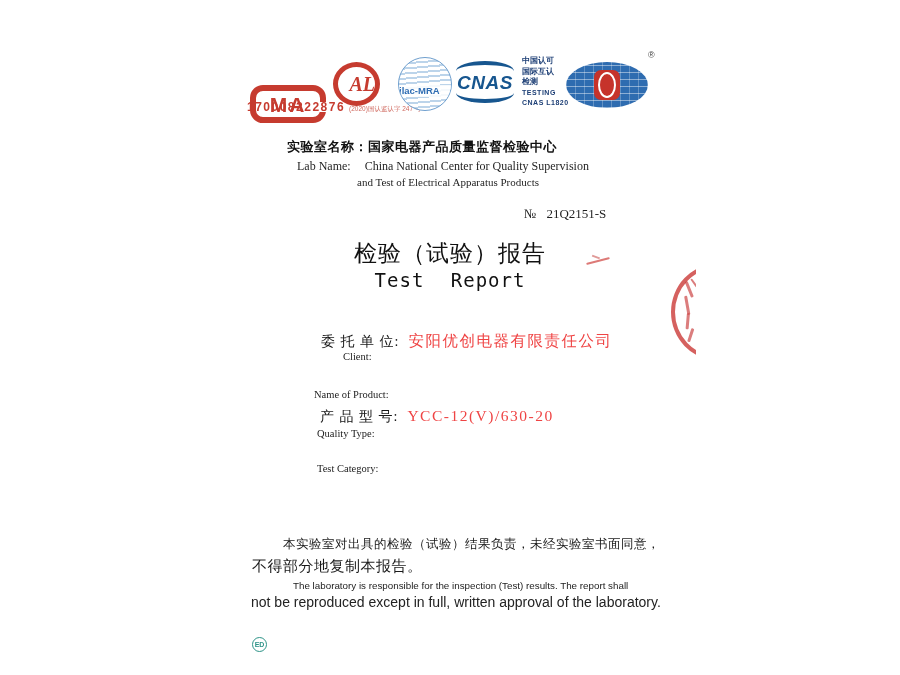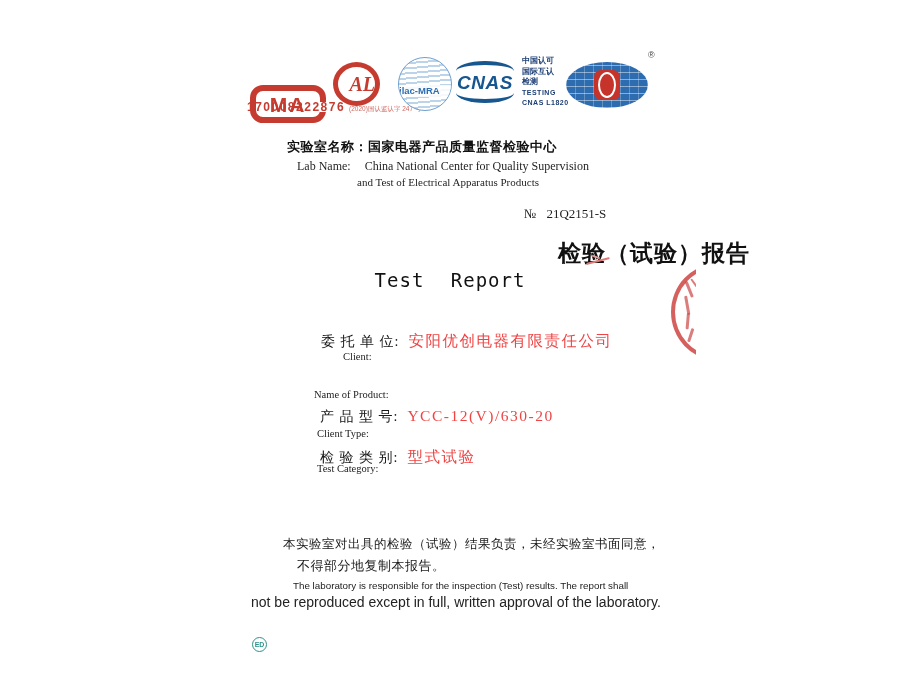--- a/index.html
+++ b/index.html
@@ -57,22 +57,22 @@
     letter-spacing:.5px;white-space:nowrap;color:#111;}
   .lab-en1{left:297px;top:159px;font-size:12px;white-space:nowrap;}
   .lab-en1 .lbl{margin-right:14px;}
   .lab-en2{left:357px;top:176px;font-size:11px;white-space:nowrap;}
 
   
   .report-no{left:524px;top:206px;font-size:13px;white-space:nowrap;}
   .report-no .sym{margin-right:10px;}
 
   
-  .title-cn{left:150px;top:238px;width:600px;text-align:right;font-family:"Liberation Sans",sans-serif;
-    font-weight:bold;font-size:23px;letter-spacing:1px;color:#111;}
+  .title-cn{left:150px;top:238px;width:600px;text-align:center;font-family:"Liberation Sans",sans-serif;
+    font-weight:normal;font-size:23px;letter-spacing:1px;color:#111;}
   .title-en{left:150px;top:269px;width:600px;text-align:center;font-family:"DejaVu Sans Mono",monospace;
     font-size:19px;letter-spacing:1px;word-spacing:14px;color:#111;}
 
   
   .pen-mark{left:586px;top:260px;width:24px;height:2px;background:#dd7a77;transform:rotate(-14deg);border-radius:2px;}
   .pen-mark2{left:592px;top:256px;width:8px;height:1.5px;background:#e09a98;transform:rotate(20deg);}
   .seal-clip{left:640px;top:262px;width:56px;height:103px;overflow:hidden;}
   .seal-circle{position:absolute;left:31px;top:2px;width:92px;height:96px;box-sizing:border-box;
     border:4px solid rgba(203,57,55,.8);border-radius:50%;}
   .seal-m{position:absolute;background:rgba(200,55,55,.65);border-radius:1px;}
@@ -87,21 +87,21 @@
   .field-label{display:inline-block;font-size:14px;letter-spacing:1px;color:#161616;}
   .field-value{display:inline-block;margin-left:9px;font-size:15.5px;letter-spacing:1.5px;color:#ef4444;}
   .field-sub{font-size:10.5px;color:#222;white-space:nowrap;}
   .fr1{left:321px;top:331px;} .fs1{left:343px;top:351px;}
   .fr2{left:320px;top:372px;} .fs2{left:314px;top:389px;}
   .fr3{left:320px;top:407px;} .fs3{left:317px;top:428px;}
   .fr4{left:320px;top:447px;} .fs4{left:317px;top:463px;}
 
   
   .disc-cn1{left:283px;top:536px;font-size:12.5px;letter-spacing:.5px;white-space:nowrap;color:#1a1a1a;}
-  .disc-cn2{left:252px;top:557px;font-size:13px;letter-spacing:.5px;white-space:nowrap;color:#1a1a1a;margin-left:45px;}
+  .disc-cn2{left:252px;top:557px;font-size:15px;letter-spacing:.5px;white-space:nowrap;color:#1a1a1a;}
   .disc-en1{left:293px;top:580px;font-family:"Liberation Sans",sans-serif;font-size:9.8px;white-space:nowrap;color:#222;text-align:center;}
   .disc-en2{left:251px;top:594px;font-family:"Liberation Sans",sans-serif;font-size:14px;white-space:nowrap;color:#222;}
 
   
   .green-seal{left:252px;top:637px;width:15px;height:15px;box-sizing:border-box;border:1.5px solid #2e9488;border-radius:50%;
     display:flex;align-items:center;justify-content:center;font-size:7px;font-weight:bold;color:#2e9488;
     font-family:"Liberation Sans",sans-serif;line-height:1;}
 </style>
 </head>
 <body>
@@ -172,25 +172,22 @@
   <div class="abs field-row fr1">
     <span class="field-label">委 托 单 位:</span><span class="field-value">安阳优创电器有限责任公司</span>
   </div>
   <div class="abs field-sub fs1">Client:</div>
 
   <div class="abs field-sub fs2">Name of Product:</div>
 
   <div class="abs field-row fr3">
     <span class="field-label">产 品 型 号:</span><span class="field-value">YCC-12(V)/630-20</span>
   </div>
-  <div class="abs field-sub fs3">Client Type:</div>
+  <div class="abs field-sub fs3">Quality Type:</div>
 
-  <div class="abs field-row fr4">
-    <span class="field-label">检 验 类 别:</span><span class="field-value">型式试验</span>
-  </div>
   <div class="abs field-sub fs4">Test Category:</div>
 
   <div class="abs disc-cn1">本实验室对出具的检验（试验）结果负责，未经实验室书面同意，</div>
   <div class="abs disc-cn2">不得部分地复制本报告。</div>
   <div class="abs disc-en1">The laboratory is responsible for the inspection (Test) results. The report shall</div>
   <div class="abs disc-en2">not be reproduced except in full, written approval of the laboratory.</div>
 
   <div class="abs green-seal">ED</div>
 
 </div>

